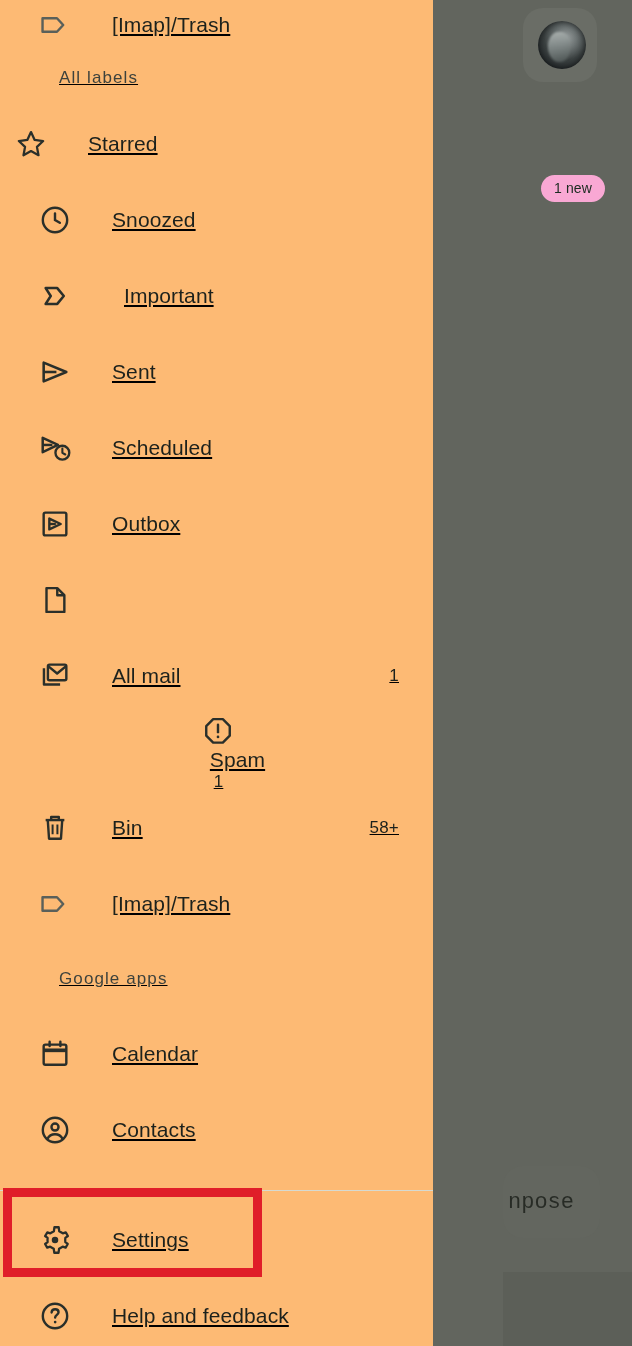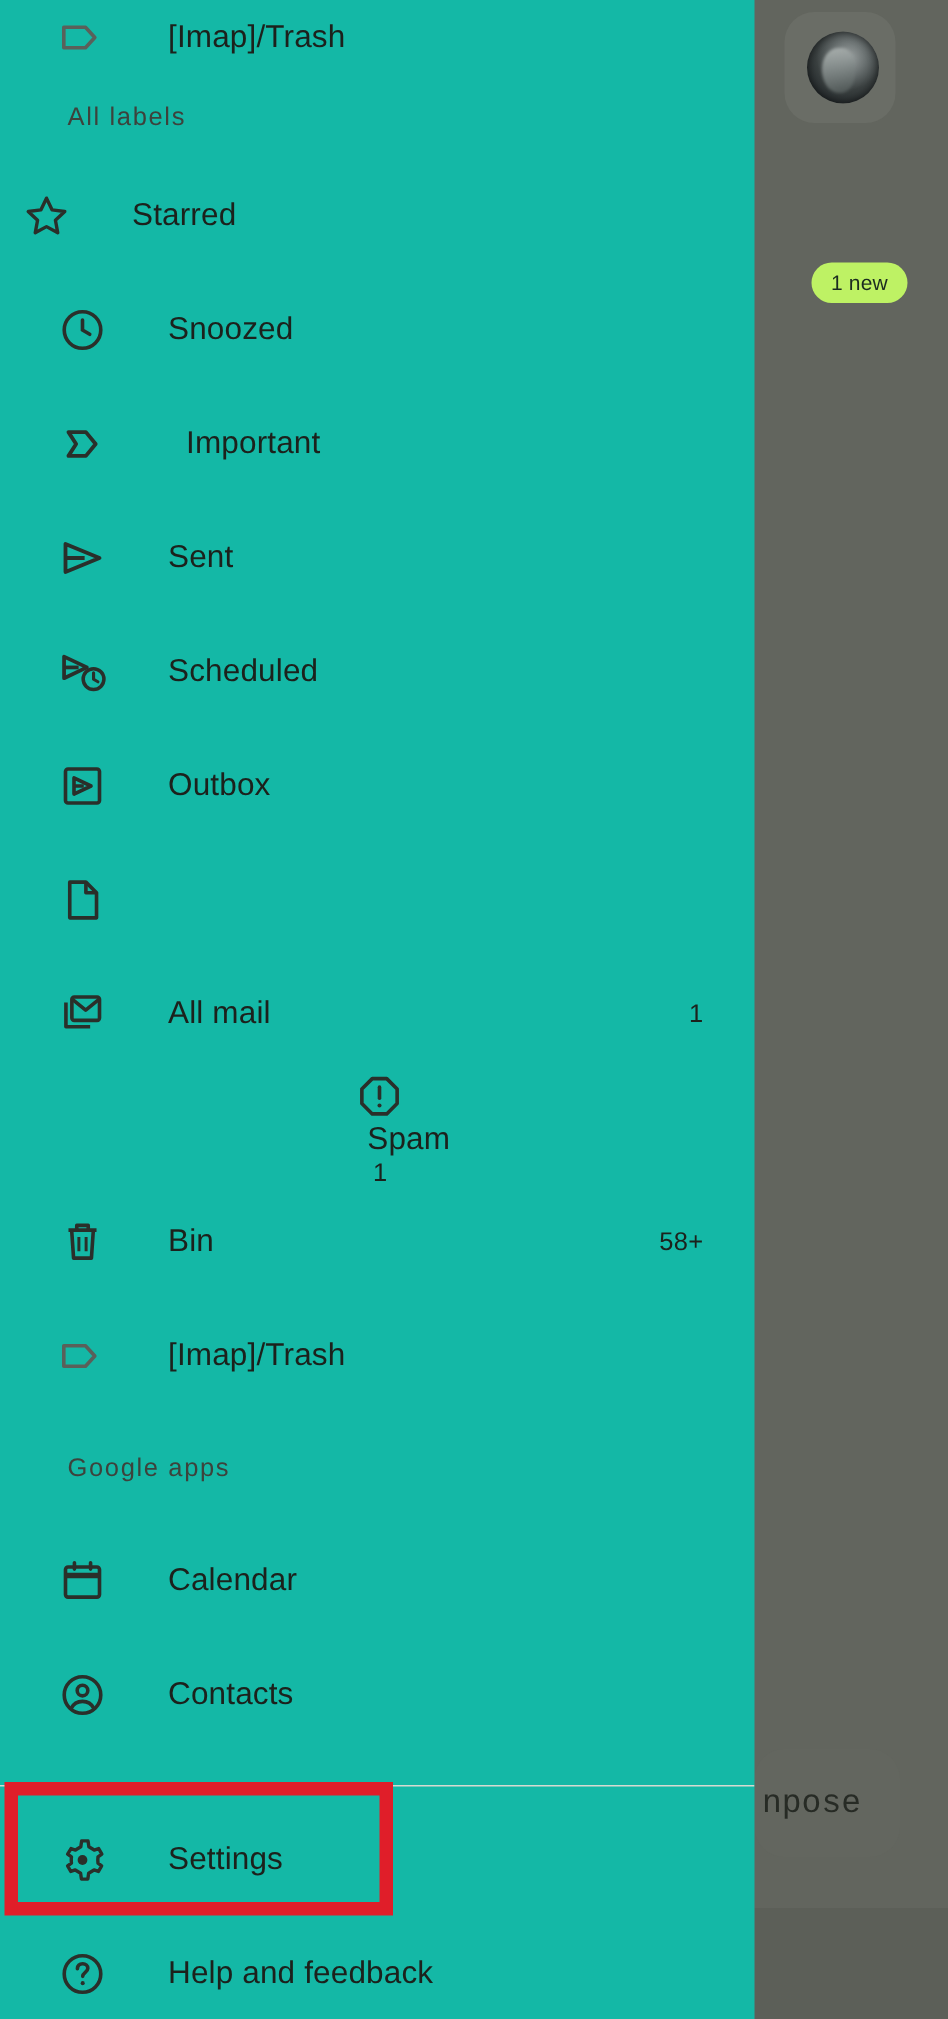--- a/index.html
+++ b/index.html
@@ -67,21 +67,21 @@
     filter: blur(1.2px);
     opacity: .85;
   }
 
   .bg-new-badge {
     position: absolute;
     left: 541px;
     top: 175px;
     padding: 5px 13px 6px;
     border-radius: 14px;
-    background: #bef264;
+    background: #f9a8d4;
     color: #1b2b20;
     font-size: 14px;
     letter-spacing: .1px;
   }
 
   .bg-compose {
     position: absolute;
     left: 503px;
     top: 1166px;
     width: 97px;
@@ -98,24 +98,25 @@
     opacity: .85;
     white-space: nowrap;
     font-family: Liberation Mono, monospace;
   }
 
   
   .drawer {
     position: absolute;
     left: 0;
     top: 0;
-    width: 503px;
+    width: 433px;
     height: 1346px;
-    background: #14b8a6;
+    background: #fdba74;
     overflow: hidden;
+    text-decoration: underline;
   }
 
   .nav-row {
     position: relative;
     display: flex;
     align-items: center;
     height: 56px;
     padding-left: 38px;
     padding-right: 34px;
   }
@@ -143,21 +144,21 @@
   .nav-count {
     font-size: 17px;
     color: #1c211c;
     letter-spacing: .2px;
   }
 
   .section-header {
     height: 56px;
     display: flex;
     align-items: center;
-    padding-left: 45px;
+    padding-left: 59px;
     font-size: 17px;
     color: #3d423c;
     letter-spacing: 1.1px;
   }
 
   .divider {
     height: 1px;
     background: #d6dad1;
     margin: 6px 0 0 0;
   }

